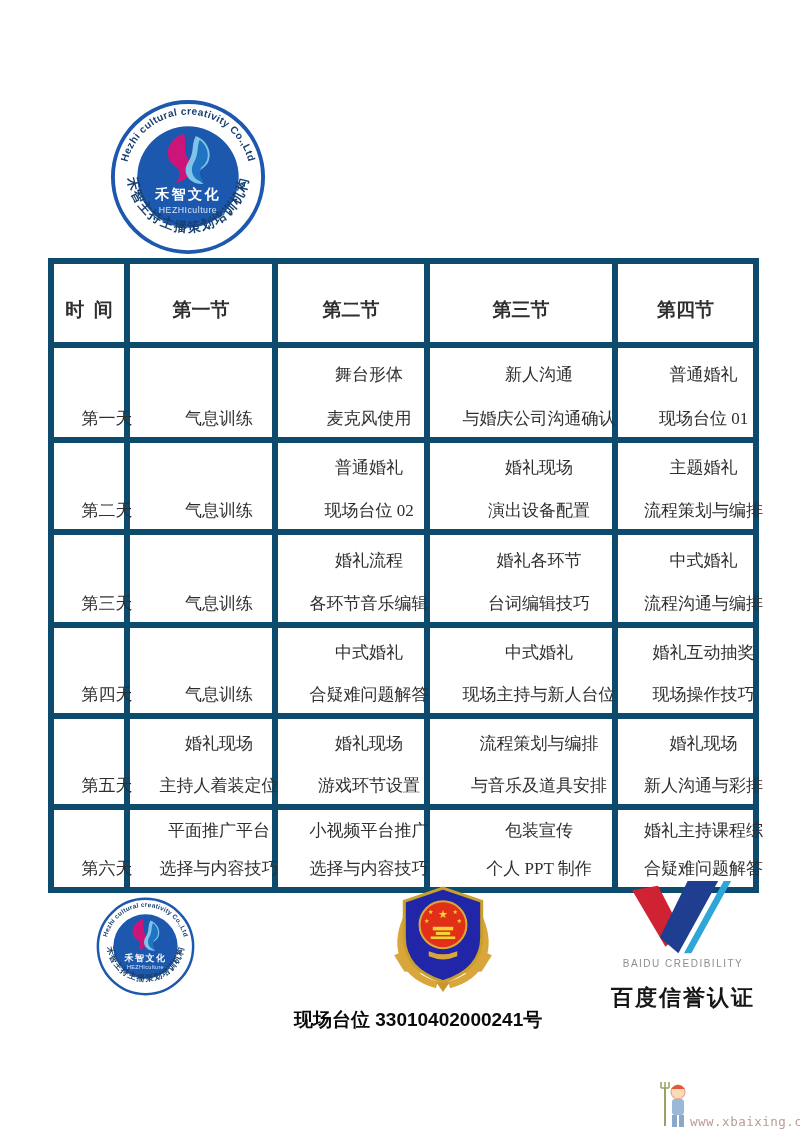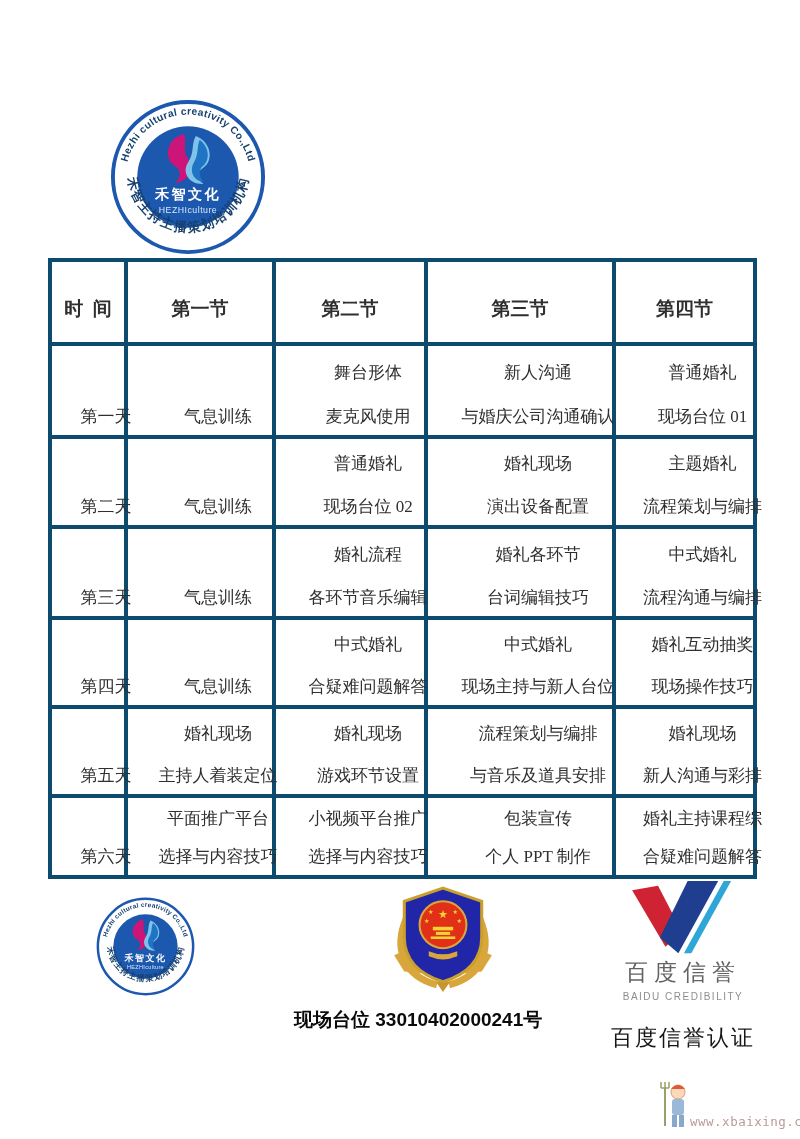--- a/index.html
+++ b/index.html
@@ -9,21 +9,21 @@
   
   #header-logo{position:absolute;left:110px;top:99px;width:156px;height:156px;}
   #page-title{position:absolute;left:299px;top:150px;width:420px;
         font-family:"Liberation Serif",serif;font-weight:700;font-size:25px;
         color:#0c0c0c;letter-spacing:0.5px;white-space:nowrap;}
 
   
   #course-table{position:absolute;left:48px;top:258px;width:705px;
         border-collapse:collapse;table-layout:fixed;
         font-family:"Liberation Serif",serif;color:#2f2f2f;}
-  #course-table th,#course-table td{border:4px solid #0c4a6e;padding:0;vertical-align:middle;}
+  #course-table th,#course-table td{border:6px solid #0c4a6e;padding:0;vertical-align:middle;}
   #course-table th{height:84px;font-size:19px;font-weight:600;text-align:center;
         white-space:pre;padding-top:14px;box-sizing:border-box;}
   #course-table tbody tr{height:86px;}
   #course-table tbody tr:nth-child(1){height:89px;}
   #course-table tbody tr:nth-child(3){height:87px;}
   #course-table tbody tr:nth-child(4){height:85px;}
   #course-table tbody tr:nth-child(5){height:85px;}
   #course-table tbody tr:nth-child(6){height:77px;}
   #course-table td .l1,#course-table td .l2{
         height:50%;display:flex;align-items:flex-end;justify-content:center;
@@ -36,21 +36,21 @@
   #footer-logo{position:absolute;left:96px;top:897px;width:99px;height:99px;}
   #copyright{position:absolute;left:30px;top:999px;font-size:17.5px;font-weight:700;
         color:#0e0e0e;white-space:nowrap;}
   #police-badge{position:absolute;left:392px;top:884px;width:102px;height:108px;}
   #police-text{position:absolute;left:294px;top:1007px;font-size:19px;font-weight:700;
         color:#0a0a0a;white-space:nowrap;}
   #baidu-block{position:absolute;left:602px;top:881px;width:162px;text-align:center;}
   #baidu-v{width:126px;height:74px;margin:0 auto;display:block;}
   #baidu-cn{font-size:23px;color:#636363;letter-spacing:6px;margin-top:2px;}
   #baidu-en{font-size:10px;color:#8d8d8d;letter-spacing:1.5px;margin-top:3px;}
-  #baidu-cert{font-size:22px;color:#161616;font-weight:400;letter-spacing:2px;margin-top:21px;}
+  #baidu-cert{font-size:22px;color:#161616;font-weight:700;letter-spacing:2px;margin-top:14px;}
 
   
   #watermark{position:absolute;left:660px;top:1077px;width:135px;height:56px;}
   #wm-boy{position:absolute;left:0;top:3px;width:32px;height:52px;}
   #wm-text{position:absolute;left:33px;top:3px;font-weight:700;font-size:29px;
         font-family:"DejaVu Sans",sans-serif;letter-spacing:3px;white-space:nowrap;opacity:.85;}
   #wm-url{position:absolute;left:30px;top:37px;font-family:"DejaVu Sans Mono",monospace;
         font-size:12.5px;color:#b39089;letter-spacing:0.5px;white-space:nowrap;opacity:.9;}
 
   .ring-text{font-family:"Liberation Sans",sans-serif;font-weight:700;}
@@ -347,21 +347,20 @@
   </svg>
 
   <div id="police-text">现场台位 33010402000241号</div>
 
   <div id="baidu-block">
     <svg id="baidu-v" viewBox="0 0 130 80">
       <path d="M10,10 L38,5 L64,55 L46,71 Z" fill="#cf2333"></path>
       <path d="M70,0 L103,0 L60,78 L40,61 Z" fill="#1f3e8f"></path>
       <path d="M109,0 L117,0 L74,78 L66,78 Z" fill="#2ea7d8"></path>
     </svg>
-    <div id="baidu-cn">百度信誉</div>
     <div id="baidu-en">BAIDU CREDIBILITY</div>
     <div id="baidu-cert">百度信誉认证</div>
   </div>
 
   <div id="watermark">
     <svg id="wm-boy" viewBox="0 0 32 52">
       <line x1="5" y1="8" x2="5" y2="46" stroke="#9aa06a" stroke-width="2"></line>
       <path d="M1,8 L1,2 M5,8 L5,2 M9,8 L9,2 M1,8 L9,8" stroke="#9aa06a" stroke-width="1.5" fill="none"></path>
       <circle cx="18" cy="12" r="7" fill="#fcd9b8" stroke="#d89f70" stroke-width="1"></circle>
       <path d="M11,9 Q18,1 25,9 Z" fill="#e05a3a"></path>

